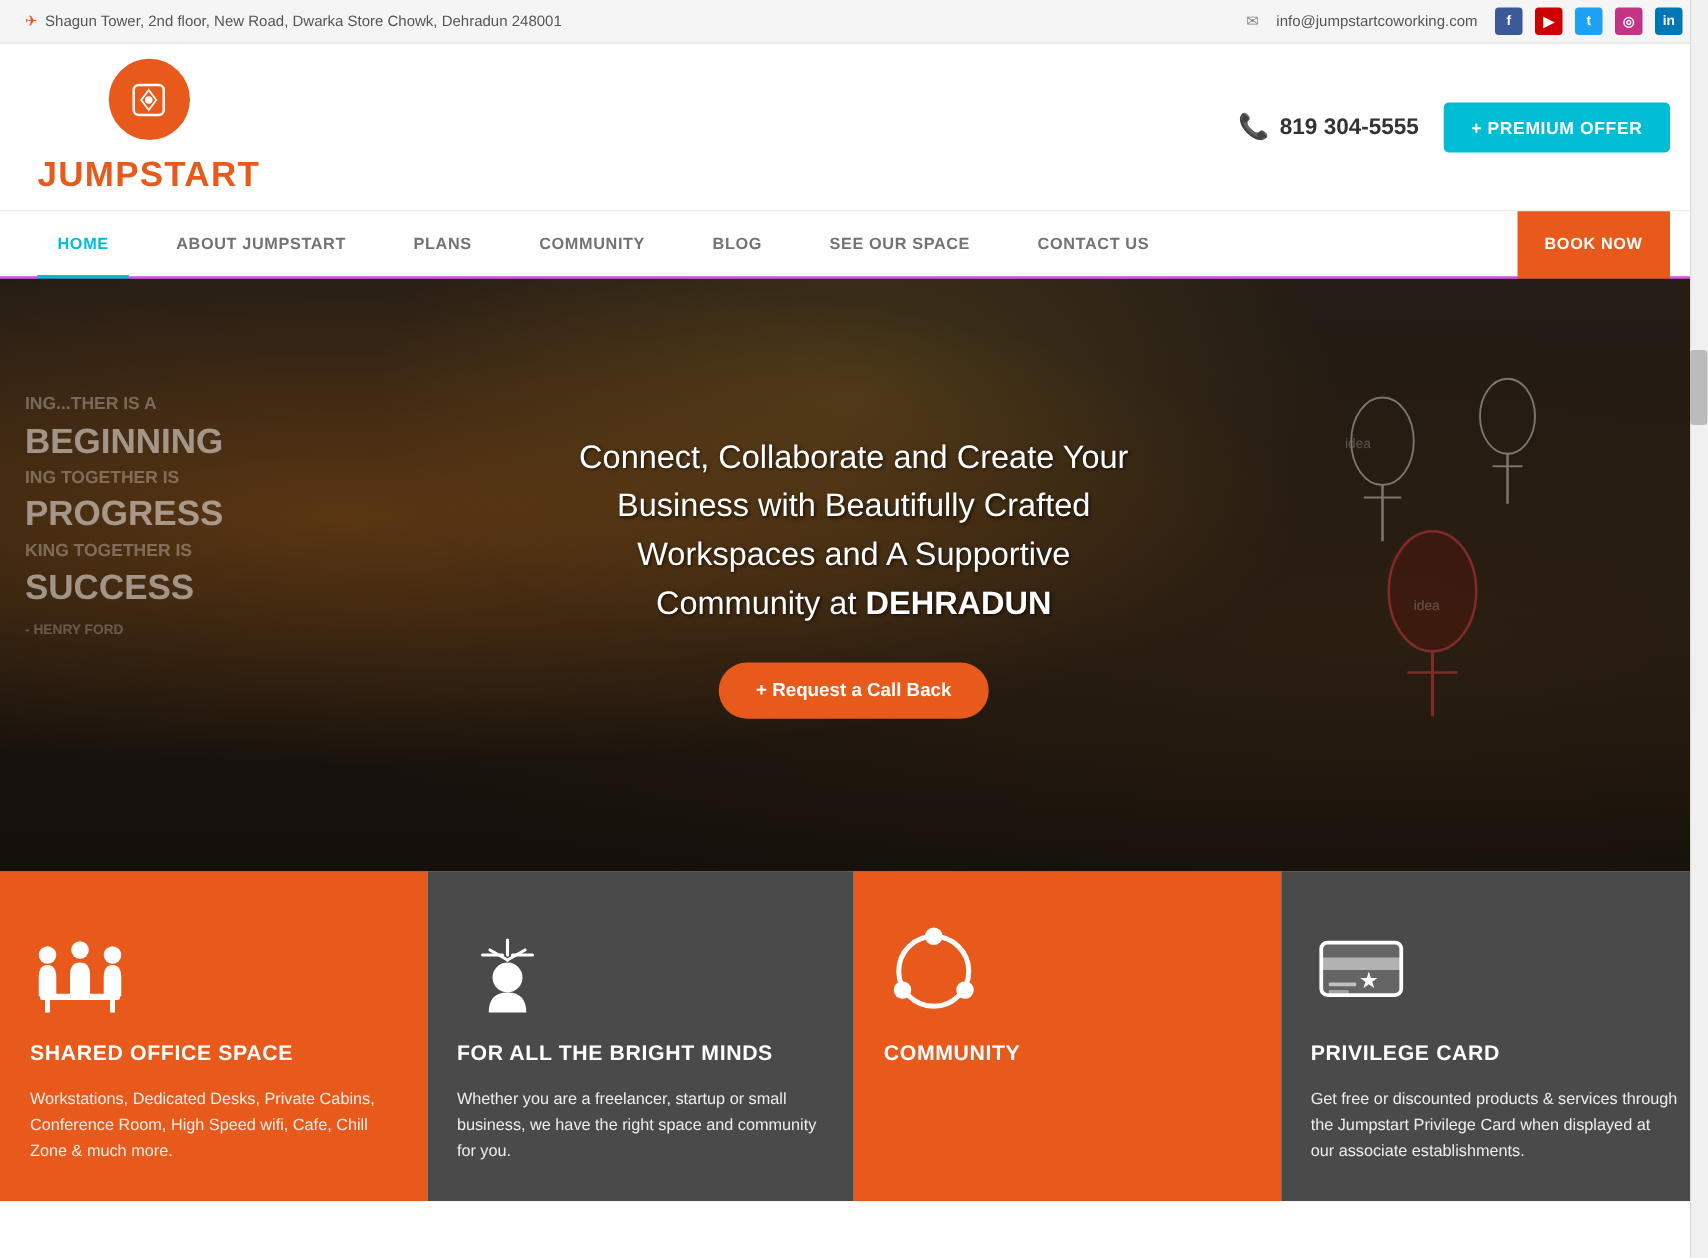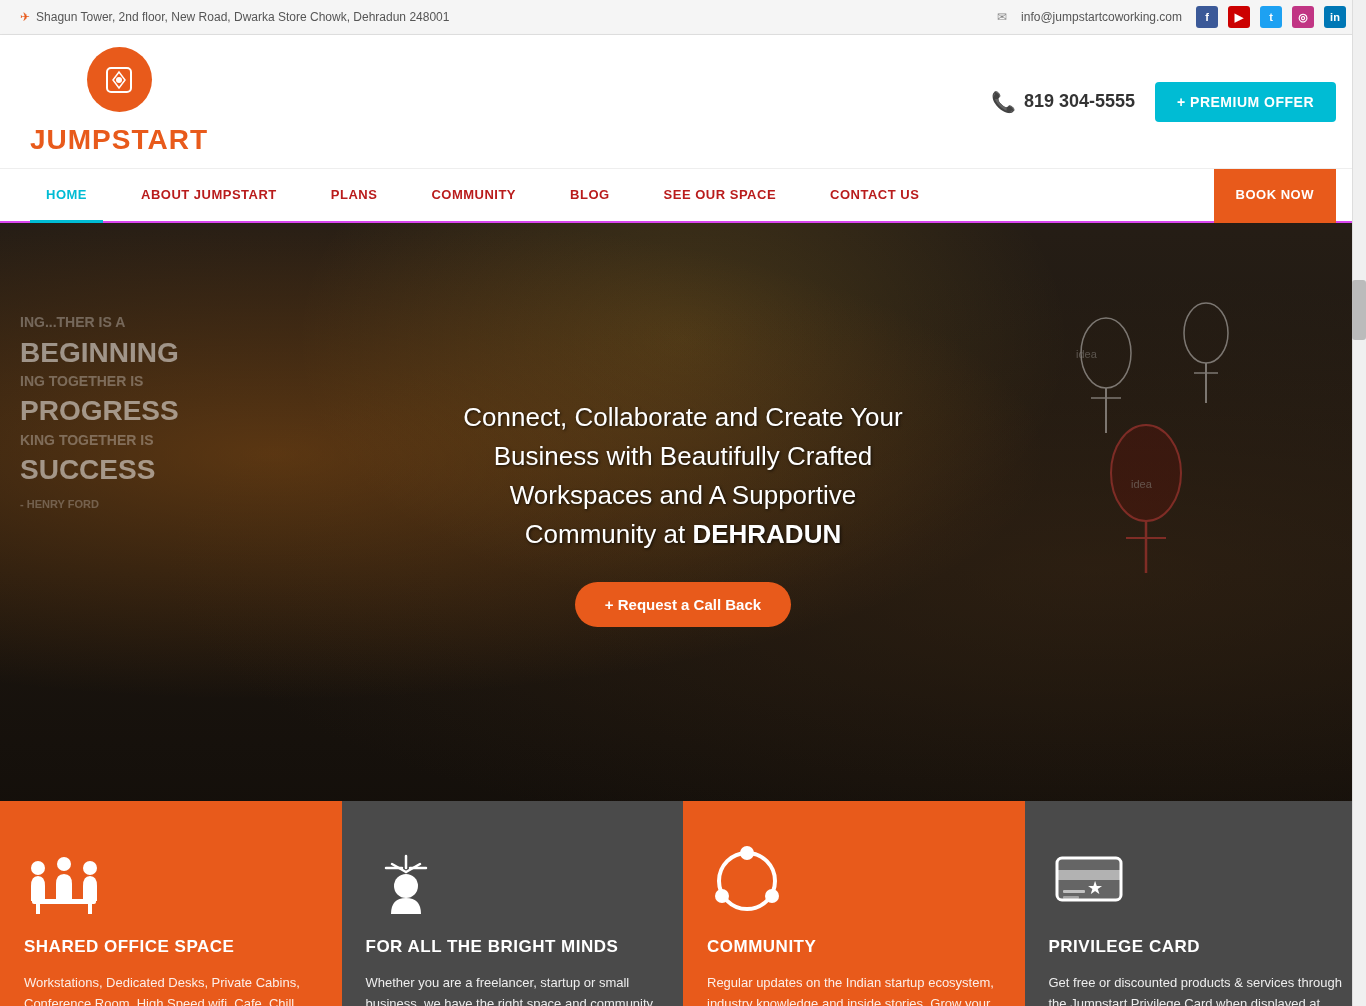--- a/index.html
+++ b/index.html
@@ -72,21 +72,21 @@
       border-bottom: 2px solid #d946ef;
       display: flex;
       align-items: center;
       padding: 0 30px;
       gap: 22px;
     }
     .nav-item {
       padding: 18px 16px;
       font-size: 13px;
       font-weight: 600;
-      color: #b91c1c;
+      color: #737373;
       cursor: pointer;
       text-transform: uppercase;
       letter-spacing: 0.5px;
       border-bottom: 3px solid transparent;
       margin-bottom: -2px;
     }
     .nav-item.active {
       color: #00bcd4;
       border-bottom: 3px solid #00bcd4;
     }
@@ -101,21 +101,21 @@
       letter-spacing: 0.5px;
       margin-left: auto;
       border-bottom: 3px solid transparent;
       margin-bottom: -2px;
     }
 
     
     .hero {
       position: relative;
       width: 100%;
-      height: 578px;
+      height: 474px;
       background: #1a1a1a;
       overflow: hidden;
       display: flex;
       align-items: center;
       justify-content: center;
     }
     
     .hero-img-sim {
       position: absolute;
       inset: 0;
@@ -348,21 +348,20 @@
       <svg width="80" height="80" viewBox="0 0 80 80" fill="none">
 
         <circle cx="40" cy="40" r="28" stroke="white" stroke-width="4"></circle>
 
         <circle cx="40" cy="12" r="7" fill="white"></circle>
         <circle cx="65" cy="55" r="7" fill="white"></circle>
         <circle cx="15" cy="55" r="7" fill="white"></circle>
       </svg>
     </div>
     <div class="feature-title">COMMUNITY</div>
-    <div class="feature-desc">Regular updates on the Indian startup ecosystem, industry knowledge and inside stories. Grow your professional network through</div>
   </div>
 
   <div class="feature-card dark">
     <div class="feature-icon">
       <svg width="80" height="70" viewBox="0 0 80 70" fill="none">
 
         <rect x="8" y="12" width="64" height="42" rx="5" stroke="white" stroke-width="3" fill="white" fill-opacity="0.15"></rect>
 
         <rect x="8" y="24" width="64" height="10" fill="white" fill-opacity="0.5"></rect>
 

